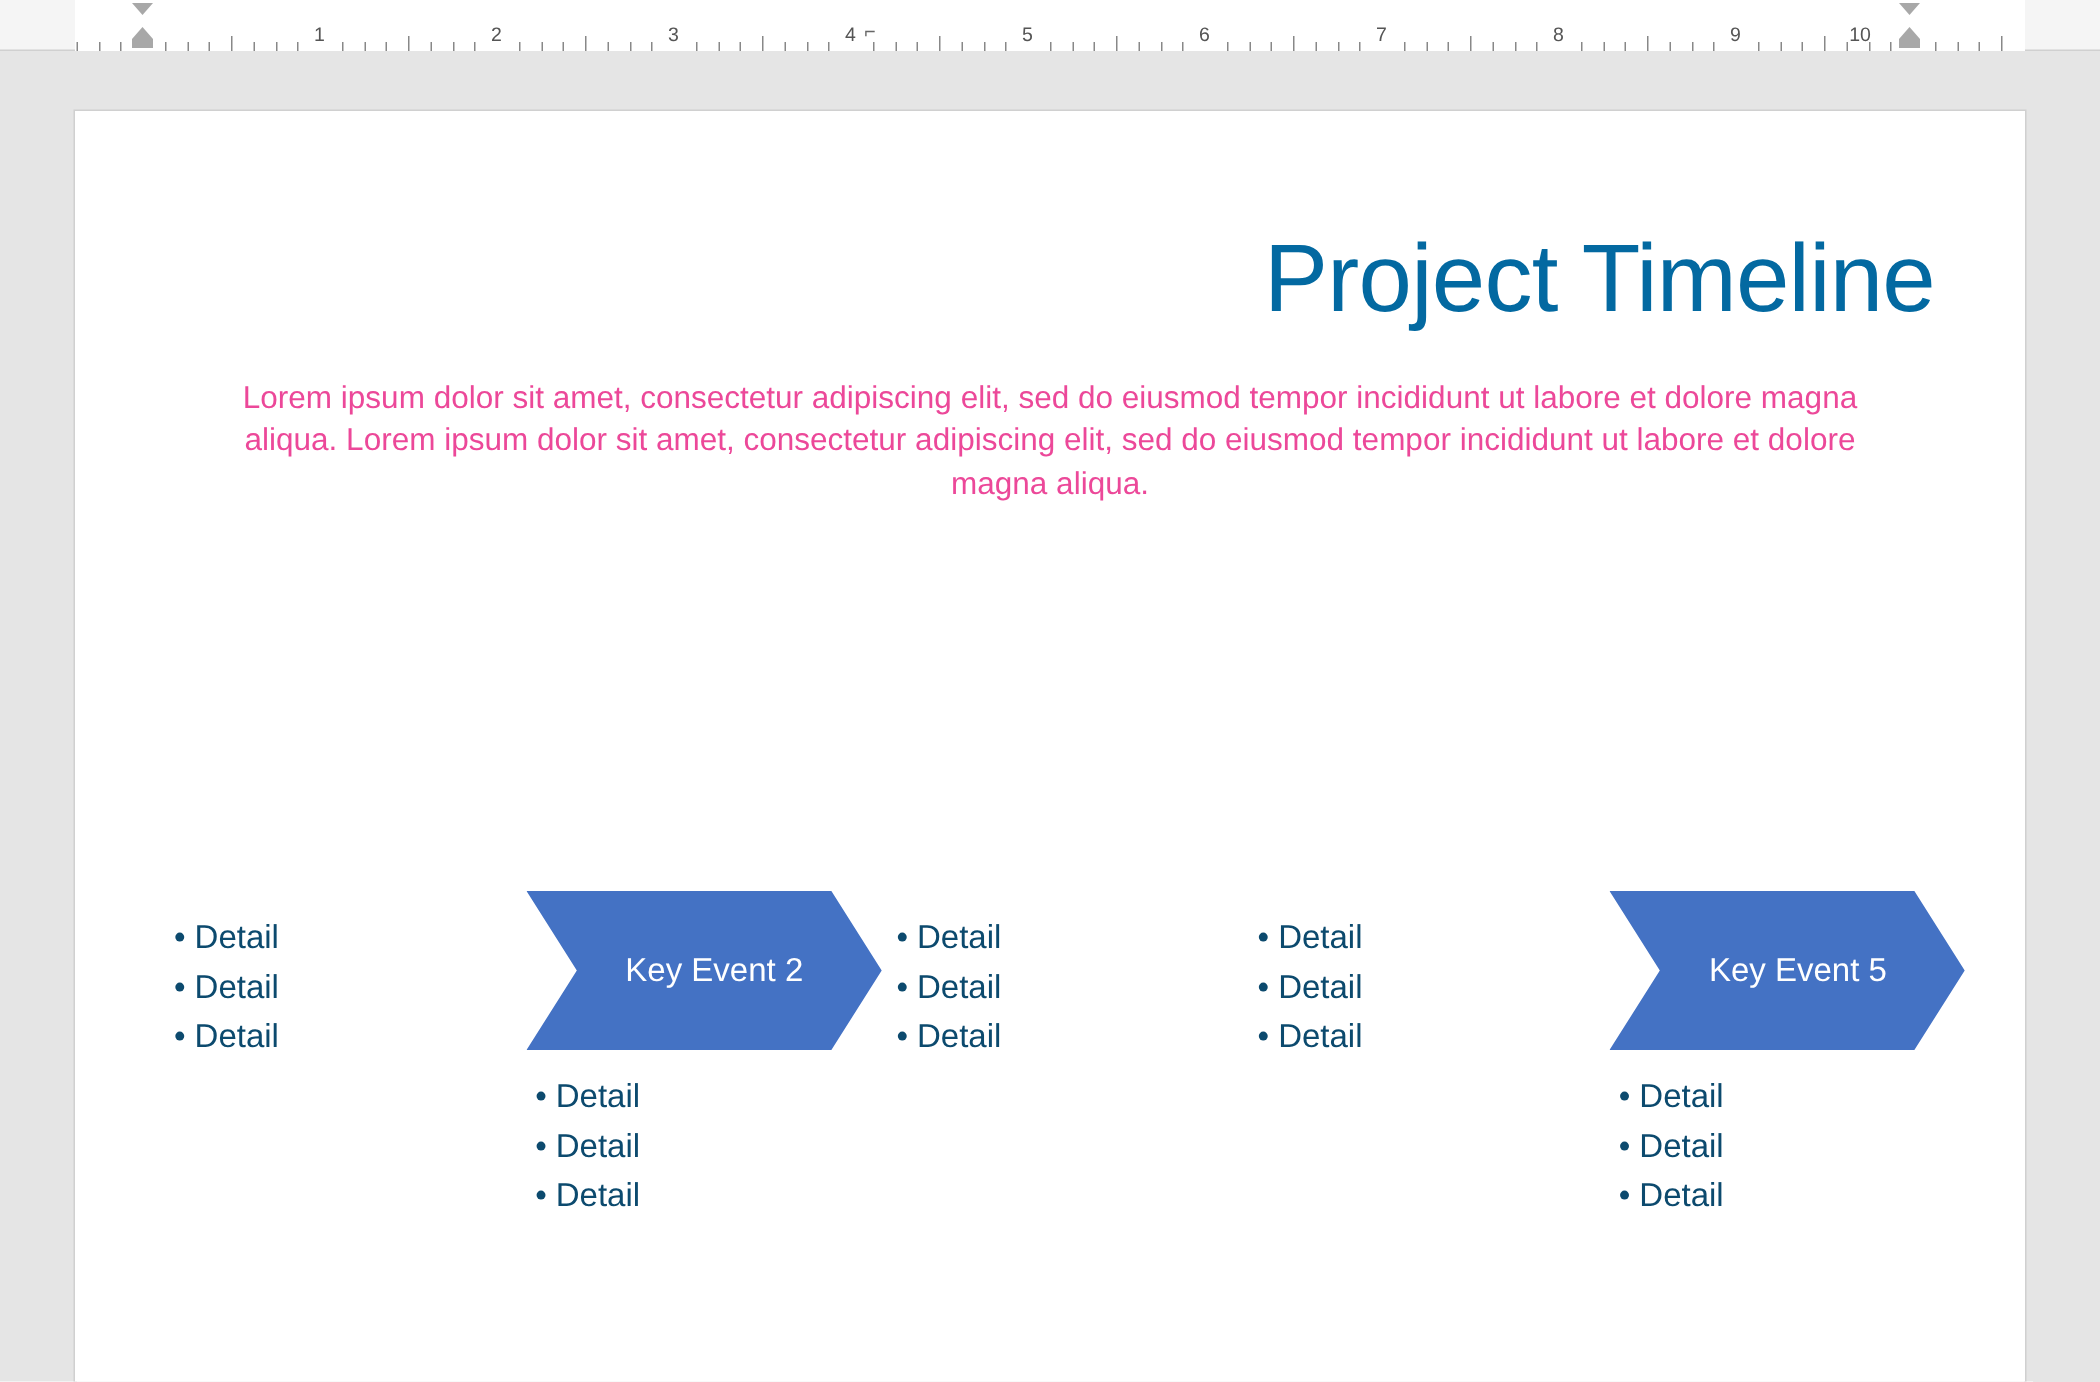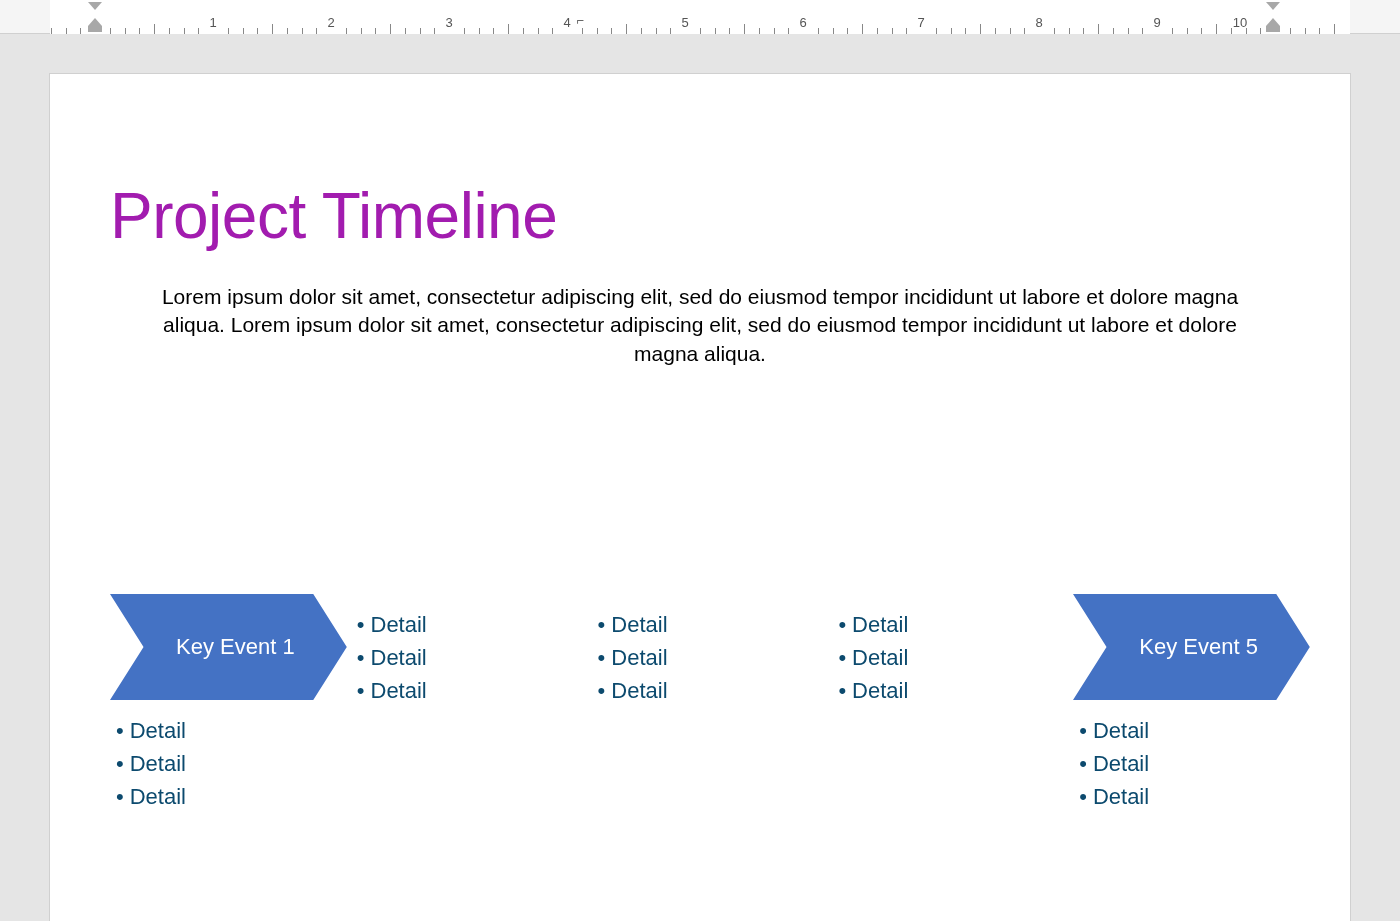--- a/index.html
+++ b/index.html
@@ -82,32 +82,32 @@
     position: absolute;
     left: 50px;
     top: 40px;
     width: 1300px;
     height: 890px;
     background: #fff;
     box-shadow: 0 0 0 1px #d0d0d0;
     padding: 0 60px;
   }
   .slide-title {
-    text-align: left;
+    text-align: right;
     font-size: 64px;
     font-weight: 400;
-    color: #a21caf;
-    margin-top: 105px;
+    color: #0369a1;
+    margin-top: 74px;
     letter-spacing: -0.5px;
     font-family: "Helvetica Neue", Arial, sans-serif;
   }
   .slide-body {
     text-align: center;
     font-size: 21px;
-    color: #000000;
+    color: #ec4899;
     margin: 30px auto 0;
     max-width: 1080px;
     line-height: 1.35;
     font-family: "Helvetica Neue", Arial, sans-serif;
   }
 
   
   .timeline {
     position: absolute;
     left: 60px;
@@ -258,33 +258,33 @@
   </div>
 </div>
 
 <div class="page-area">
   <div class="slide">
     <h1 class="slide-title">Project Timeline</h1>
     <p class="slide-body">Lorem ipsum dolor sit amet, consectetur adipiscing elit, sed do eiusmod tempor incididunt ut labore et dolore magna aliqua. Lorem ipsum dolor sit amet, consectetur adipiscing elit, sed do eiusmod tempor incididunt ut labore et dolore magna aliqua.</p>
 
     <div class="timeline" id="timeline">
         <div class="event">
+          <div class="details">
+            <div class="detail-item"><span class="bullet">•</span><span>Detail</span></div>
+            <div class="detail-item"><span class="bullet">•</span><span>Detail</span></div>
+            <div class="detail-item"><span class="bullet">•</span><span>Detail</span></div>
+          </div>
+        </div>
+        <div class="event">
           <div class="chevron-wrap">
             <svg viewBox="0 0 240 106" preserveAspectRatio="none">
               <polygon points="0,0 206,0 240,53 206,106 0,106 34,53" fill="#4472C4"></polygon>
             </svg>
-            <div class="chevron-label">Key Event 1</div>
-          </div>
-          <div class="details">
-            <div class="detail-item"><span class="bullet">•</span><span>Detail</span></div>
-            <div class="detail-item"><span class="bullet">•</span><span>Detail</span></div>
-            <div class="detail-item"><span class="bullet">•</span><span>Detail</span></div>
-          </div>
-        </div>
-        <div class="event">
+            <div class="chevron-label">Key Event 2</div>
+          </div>
           <div class="details">
             <div class="detail-item"><span class="bullet">•</span><span>Detail</span></div>
             <div class="detail-item"><span class="bullet">•</span><span>Detail</span></div>
             <div class="detail-item"><span class="bullet">•</span><span>Detail</span></div>
           </div>
         </div>
         <div class="event">
           <div class="details">
             <div class="detail-item"><span class="bullet">•</span><span>Detail</span></div>
             <div class="detail-item"><span class="bullet">•</span><span>Detail</span></div>

